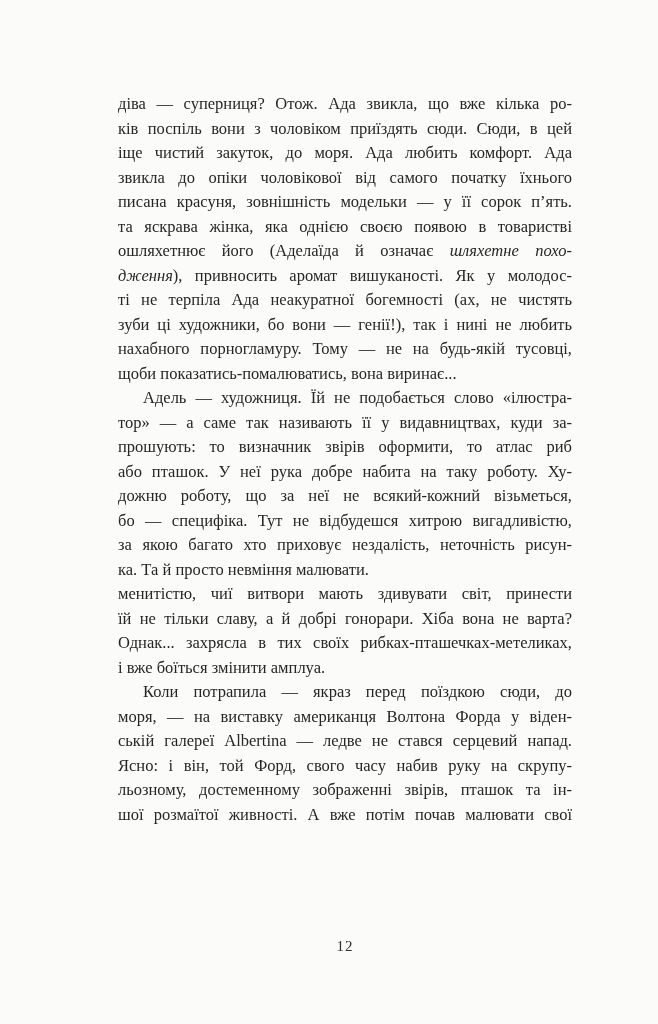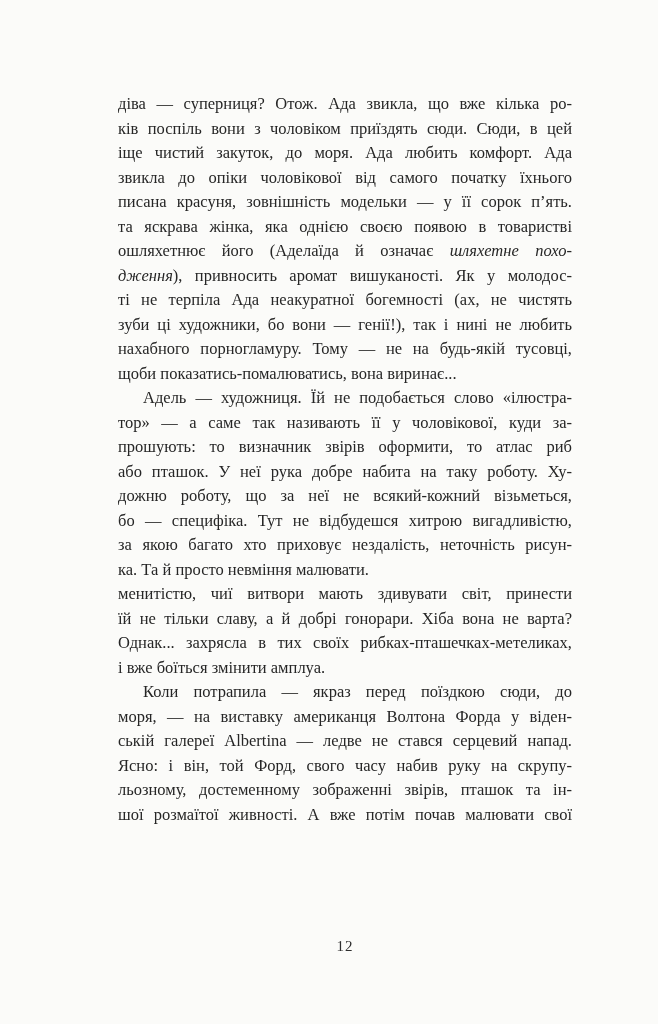--- a/index.html
+++ b/index.html
@@ -70,21 +70,21 @@
       <div class="line"><span>звикла до опіки чоловікової від самого початку їхнього</span></div>
       <div class="line"><span>писана красуня, зовнішність модельки — у її сорок п’ять.</span></div>
       <div class="line"><span>та яскрава жінка, яка однією своєю появою в товаристві</span></div>
       <div class="line"><span>ошляхетнює його (Аделаїда й означає </span><i>шляхетне похо-</i></div>
       <div class="line"><i>дження</i><span>), привносить аромат вишуканості. Як у молодос-</span></div>
       <div class="line"><span>ті не терпіла Ада неакуратної богемності (ах, не чистять</span></div>
       <div class="line"><span>зуби ці художники, бо вони — генії!), так і нині не любить</span></div>
       <div class="line"><span>нахабного порногламуру. Тому — не на будь-якій тусовці,</span></div>
       <div class="line flush"><span>щоби показатись-помалюватись, вона виринає...</span></div>
       <div class="line indent"><span>Адель — художниця. Їй не подобається слово «ілюстра-</span></div>
-      <div class="line"><span>тор» — а саме так називають її у чоловікової, куди за-</span></div>
+      <div class="line"><span>тор» — а саме так називають її у видавництвах, куди за-</span></div>
       <div class="line"><span>прошують: то визначник звірів оформити, то атлас риб</span></div>
       <div class="line"><span>або пташок. У неї рука добре набита на таку роботу. Ху-</span></div>
       <div class="line"><span>дожню роботу, що за неї не всякий-кожний візьметься,</span></div>
       <div class="line"><span>бо — специфіка. Тут не відбудешся хитрою вигадливістю,</span></div>
       <div class="line"><span>за якою багато хто приховує нездалість, неточність рисун-</span></div>
       <div class="line flush"><span>ка. Та й просто невміння малювати.</span></div>
       <div class="line"><span>менитістю, чиї витвори мають здивувати світ, принести</span></div>
       <div class="line"><span>їй не тільки славу, а й добрі гонорари. Хіба вона не варта?</span></div>
       <div class="line"><span>Однак... захрясла в тих своїх рибках-пташечках-метеликах,</span></div>
       <div class="line flush"><span>і вже боїться змінити амплуа.</span></div>

